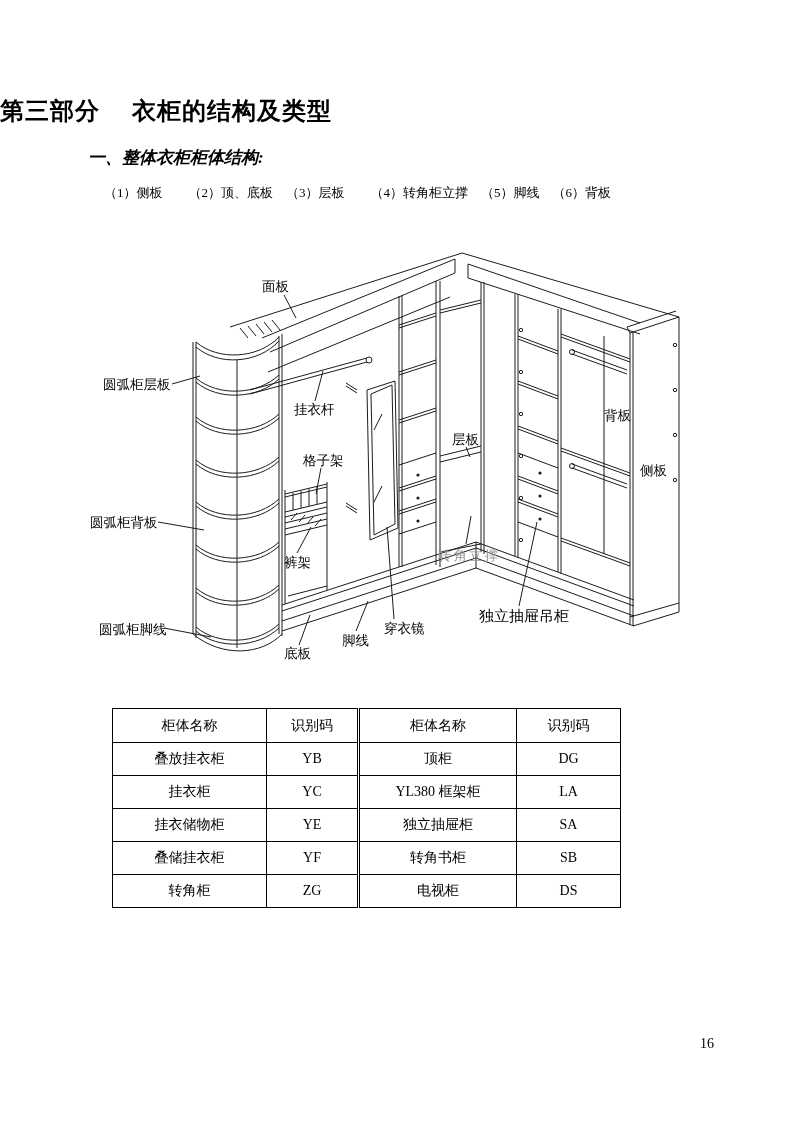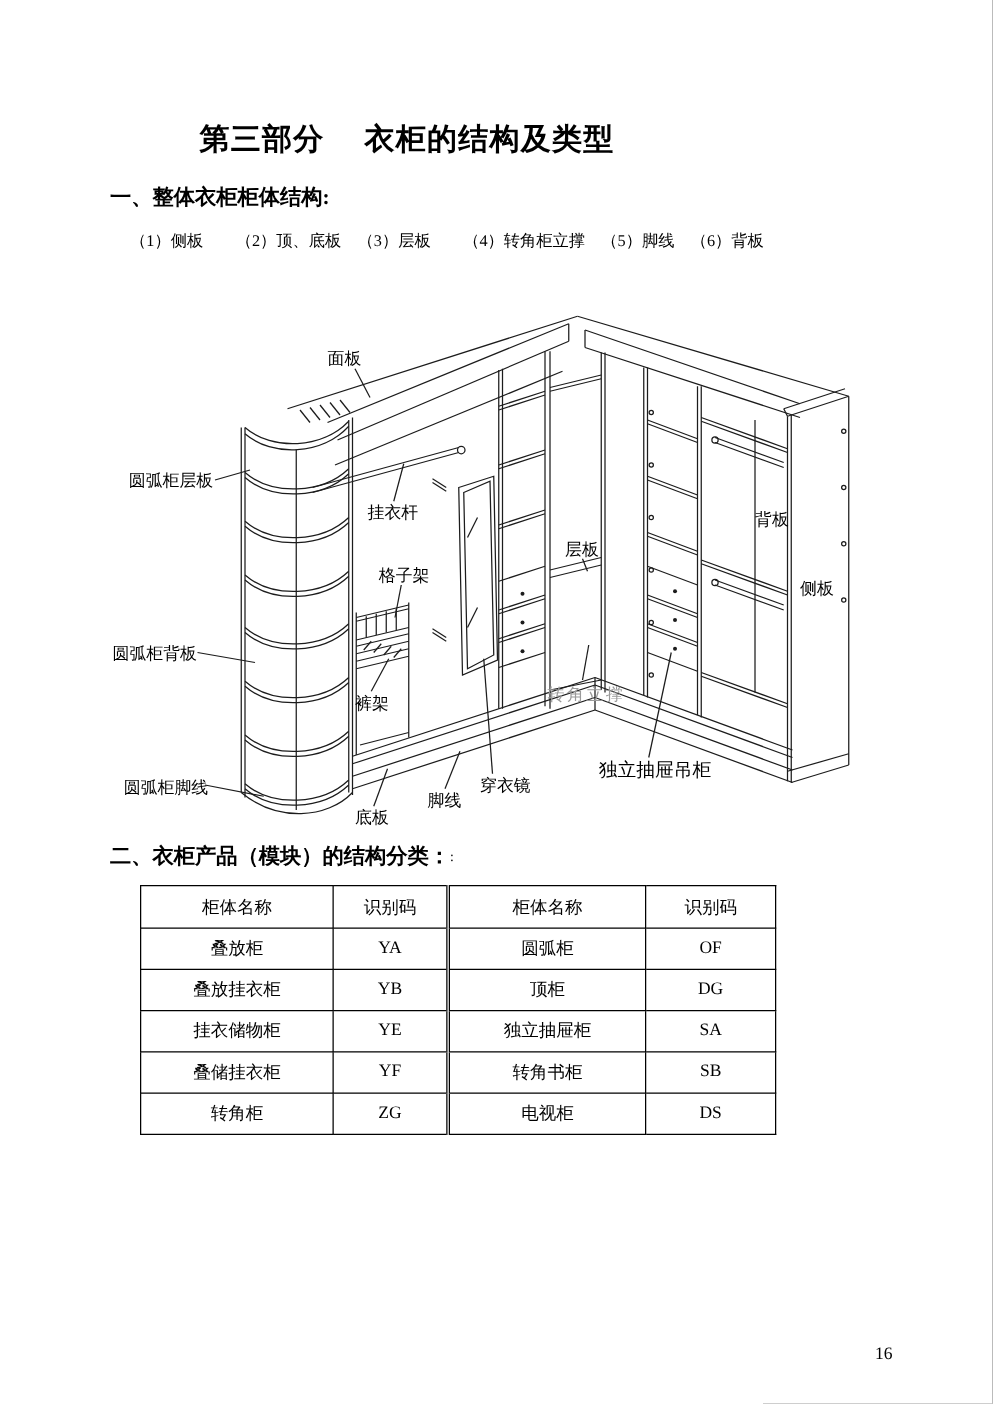--- a/index.html
+++ b/index.html
@@ -1,28 +1,28 @@
 <!DOCTYPE html>
 <html><head>
 <meta charset="utf-8">
 <style>
   html,body{margin:0;padding:0;background:#888;}
   #page{
     position:relative;width:794px;height:1123px;background:#fff;margin:0 auto;
     font-family:"Liberation Serif","DejaVu Serif",serif;color:#000;overflow:hidden;
   }
   .abs{position:absolute;white-space:nowrap;}
-  #doc-title{top:95px;left:0;width:651px;text-align:center;font-size:24px;font-weight:bold;letter-spacing:1px;}
-  .h1{font-size:17px;font-weight:bold;}
+  #doc-title{top:95px;left:0;width:651px;text-align:left;font-size:24px;font-weight:bold;letter-spacing:1px;}
+  .h1{font-size:17px;font-weight:bold;font-style:italic;}
   #sec1-heading{top:146px;left:88px;}
   #sec1-line1{top:184px;left:104px;font-size:13px;}
   #sec1-line2{top:218px;left:88px;font-size:15px;}
   #sec2-heading{top:673px;left:88px;}
   #sec2-suffix{font-size:11px;font-weight:normal;vertical-align:1px;}
-  #page-number{top:1036px;left:700px;font-size:14px;margin-top:40px;}
+  #page-number{top:1036px;left:700px;font-size:14px;}
   svg{position:absolute;top:0;left:0;}
   svg path, svg line, svg polygon, svg circle{stroke:#1c1c1c;stroke-width:1;fill:none;}
   svg circle.knob{fill:#1c1c1c;stroke:none;}
   svg polygon.face{fill:#ffffff;}
   text{font-family:"Liberation Serif","DejaVu Serif",serif;font-size:13.5px;fill:#000;stroke:none;}
   text.big{font-size:15px;}
   text.faint{fill:#9a9a9a;letter-spacing:2px;}
   #class-table{position:absolute;top:708px;left:112px;border-collapse:collapse;table-layout:fixed;width:508px;font-size:14px;}
   #class-table td{border:1px solid #000;text-align:center;height:32px;padding:0;overflow:hidden;}
   #class-table td.dbl{border-left:3px double #000;}
@@ -245,49 +245,48 @@
       <text x="342" y="645">脚线</text>
       <text x="384" y="633">穿衣镜</text>
       <text x="452" y="444">层板</text>
       <text class="faint" x="438" y="560">转角立撑</text>
       <text class="big" x="479" y="621">独立抽屉吊柜</text>
       <text x="604" y="420">背板</text>
       <text x="640" y="475">侧板</text>
     </g>
   </svg>
 
-  <div id="sec2-heading" class="abs h1"><span>二、衣柜产品（模块）的结构分类：</span><span id="sec2-suffix">:</span></div>
 
   <table id="class-table">
     <colgroup>
         <col style="width:154px">
         <col style="width:92px">
         <col style="width:158px">
         <col style="width:104px">
       </colgroup>
     <tbody>
         <tr class="head">
       <td>柜体名称</td>
       <td>识别码</td>
       <td class="dbl">柜体名称</td>
       <td>识别码</td>
     </tr>
     <tr>
-      <td>叠放柜</td>
-      <td>YA</td>
-      <td class="dbl">圆弧柜</td>
-      <td>OF</td>
-    </tr>
-    <tr>
       <td>叠放挂衣柜</td>
       <td>YB</td>
       <td class="dbl">顶柜</td>
       <td>DG</td>
     </tr>
     <tr>
+      <td>挂衣柜</td>
+      <td>YC</td>
+      <td class="dbl">YL380 框架柜</td>
+      <td>LA</td>
+    </tr>
+    <tr>
       <td>挂衣储物柜</td>
       <td>YE</td>
       <td class="dbl">独立抽屉柜</td>
       <td>SA</td>
     </tr>
     <tr>
       <td>叠储挂衣柜</td>
       <td>YF</td>
       <td class="dbl">转角书柜</td>
       <td>SB</td>

